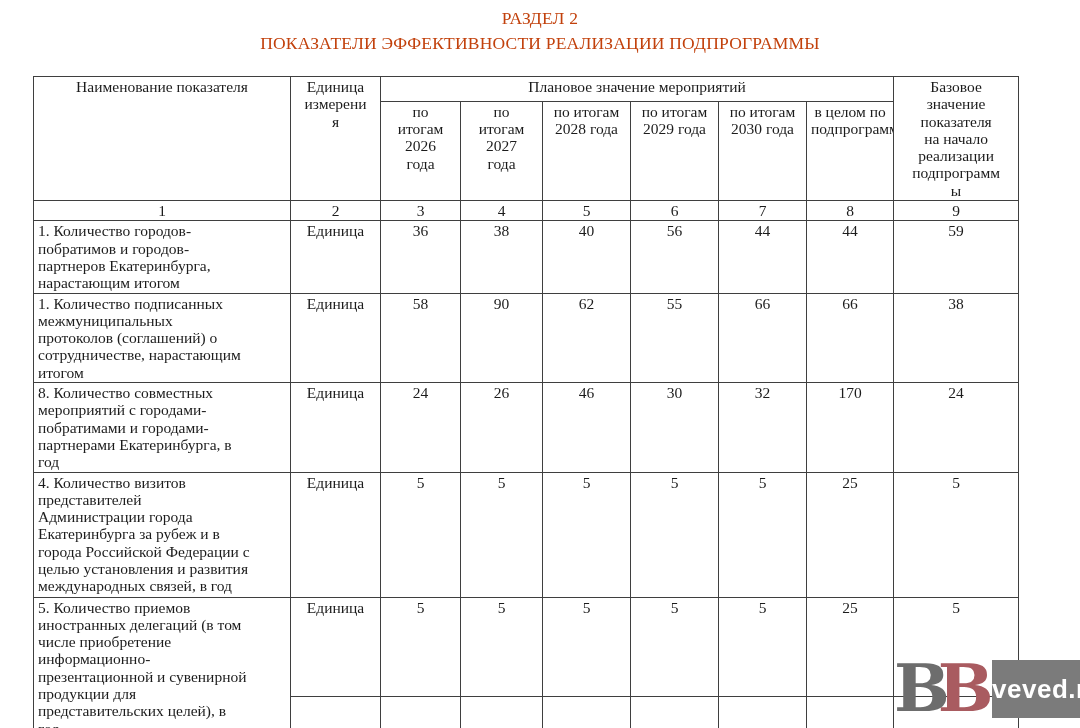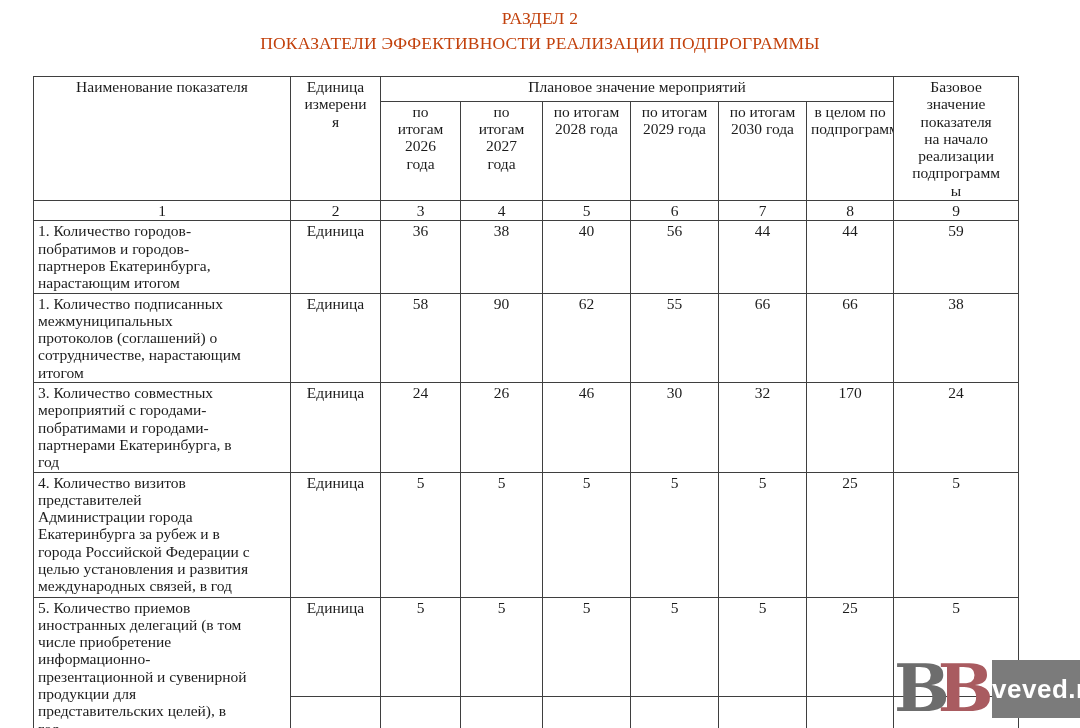--- a/index.html
+++ b/index.html
@@ -132,21 +132,21 @@
     <td class="val">Единица</td>
     <td class="val">58</td>
     <td class="val">90</td>
     <td class="val">62</td>
     <td class="val">55</td>
     <td class="val">66</td>
     <td class="val">66</td>
     <td class="val">38</td>
   </tr>
   <tr style="height:86px">
-    <td class="lbl">3. Количество совместных
+    <td class="lbl">8. Количество совместных
 мероприятий с городами-
 побратимами и городами-
 партнерами Екатеринбурга, в
 год</td>
     <td class="val">Единица</td>
     <td class="val">24</td>
     <td class="val">26</td>
     <td class="val">46</td>
     <td class="val">30</td>
     <td class="val">32</td>

